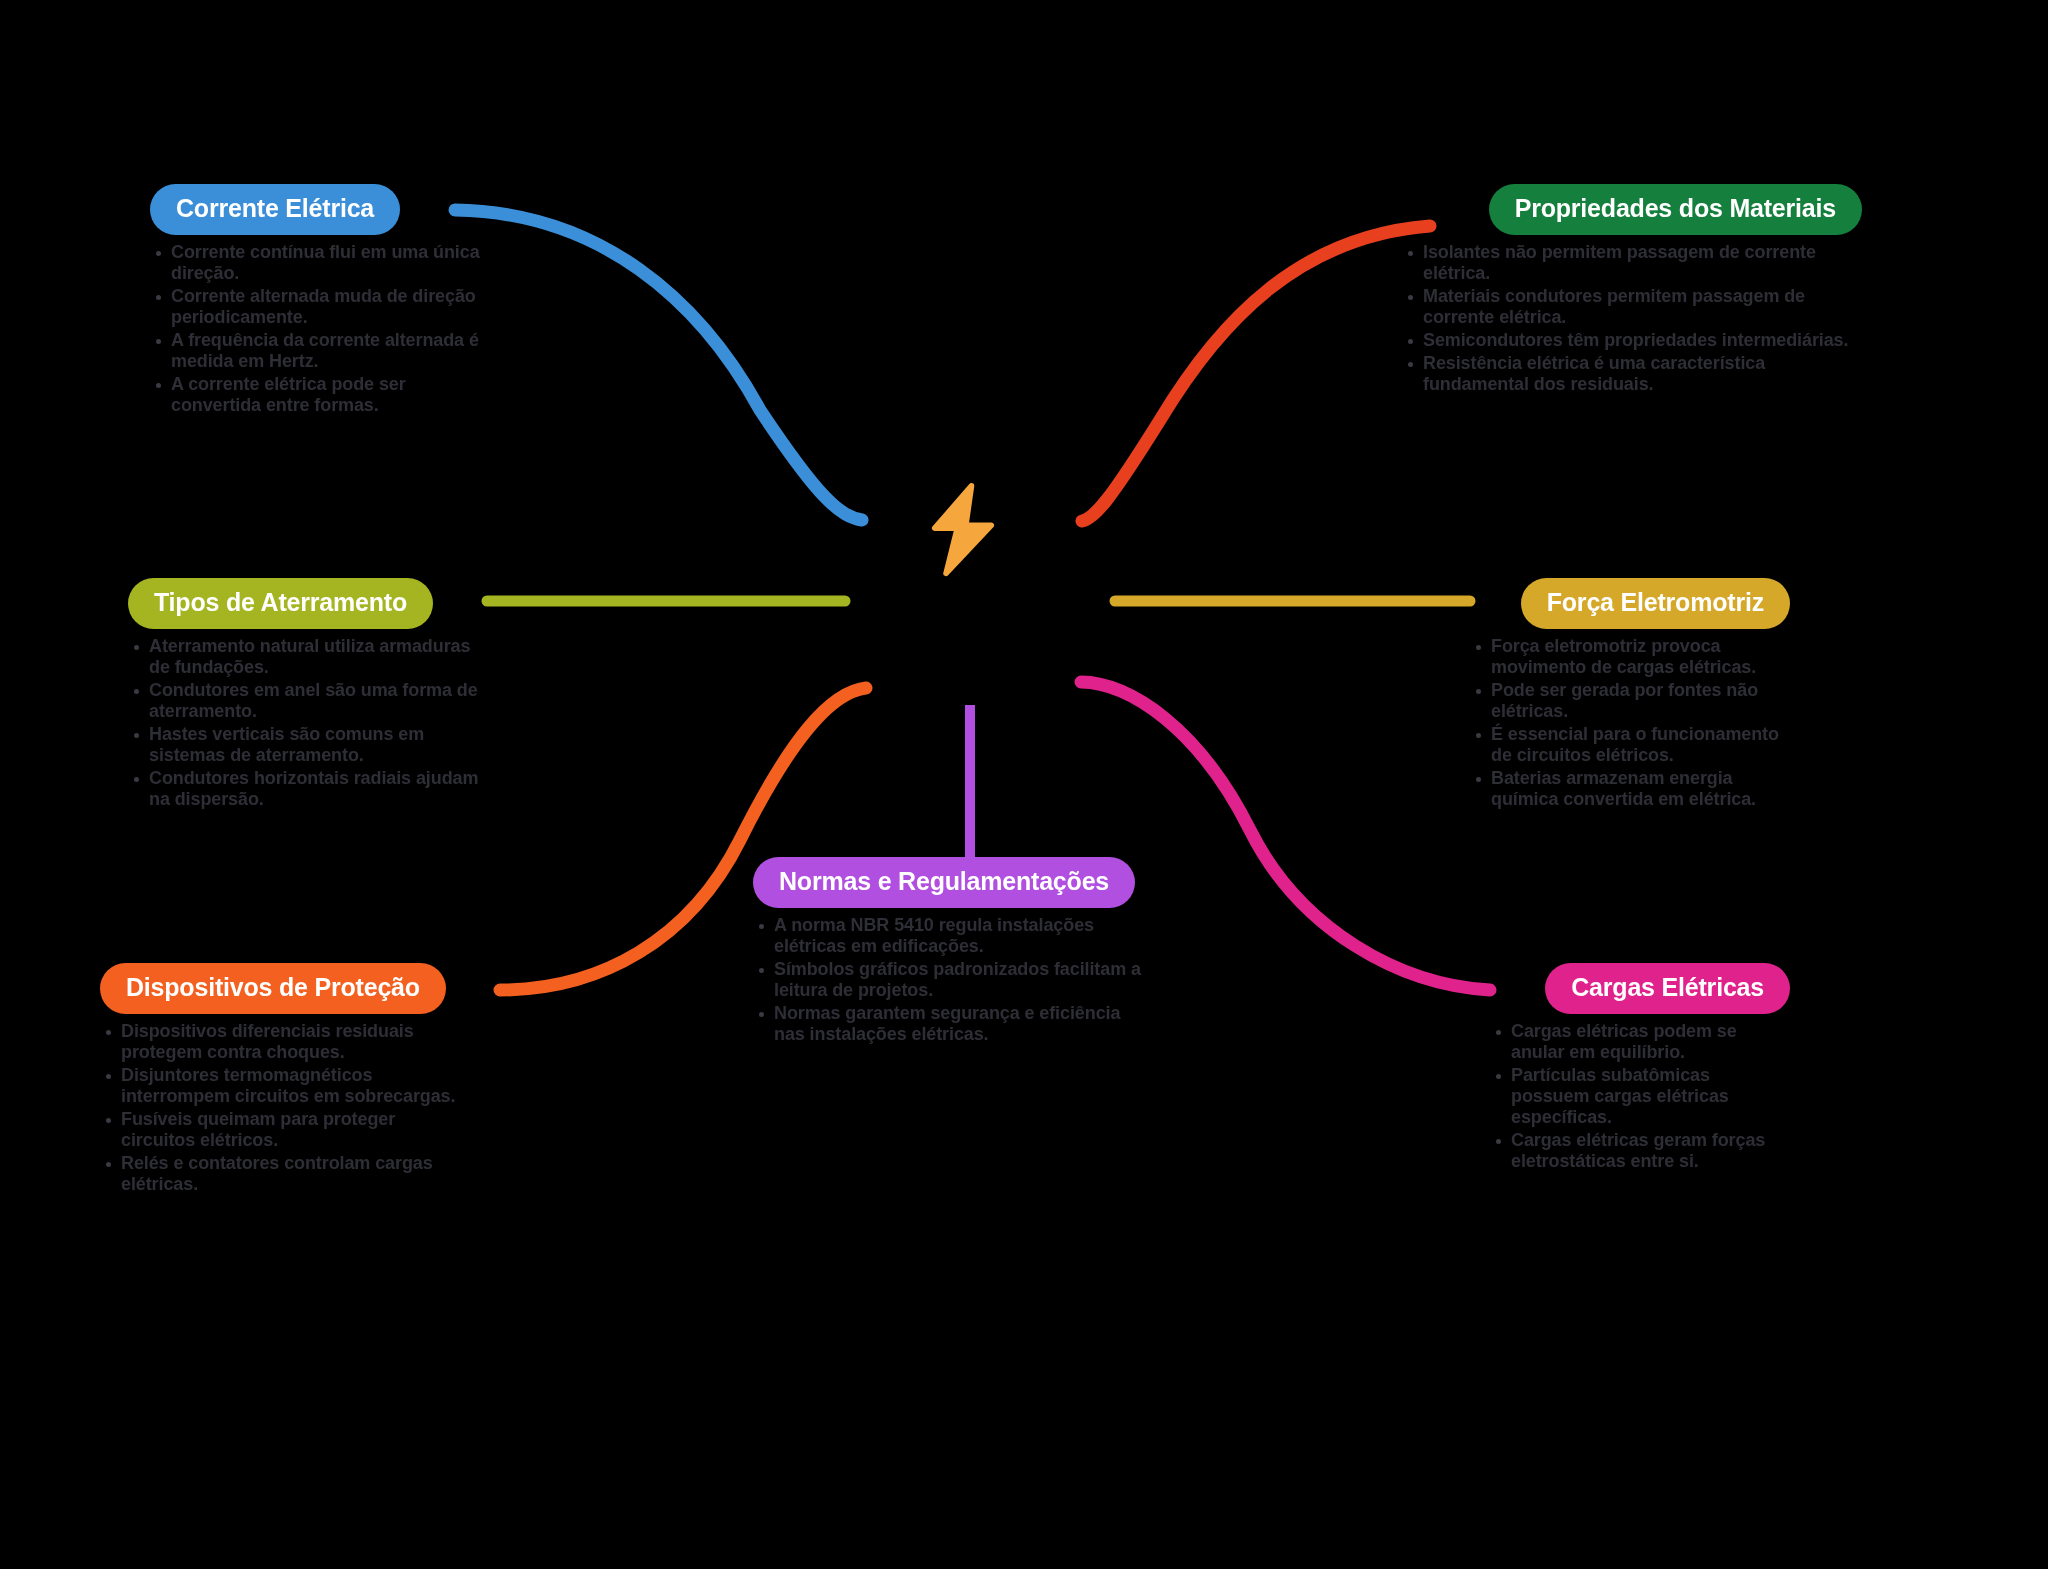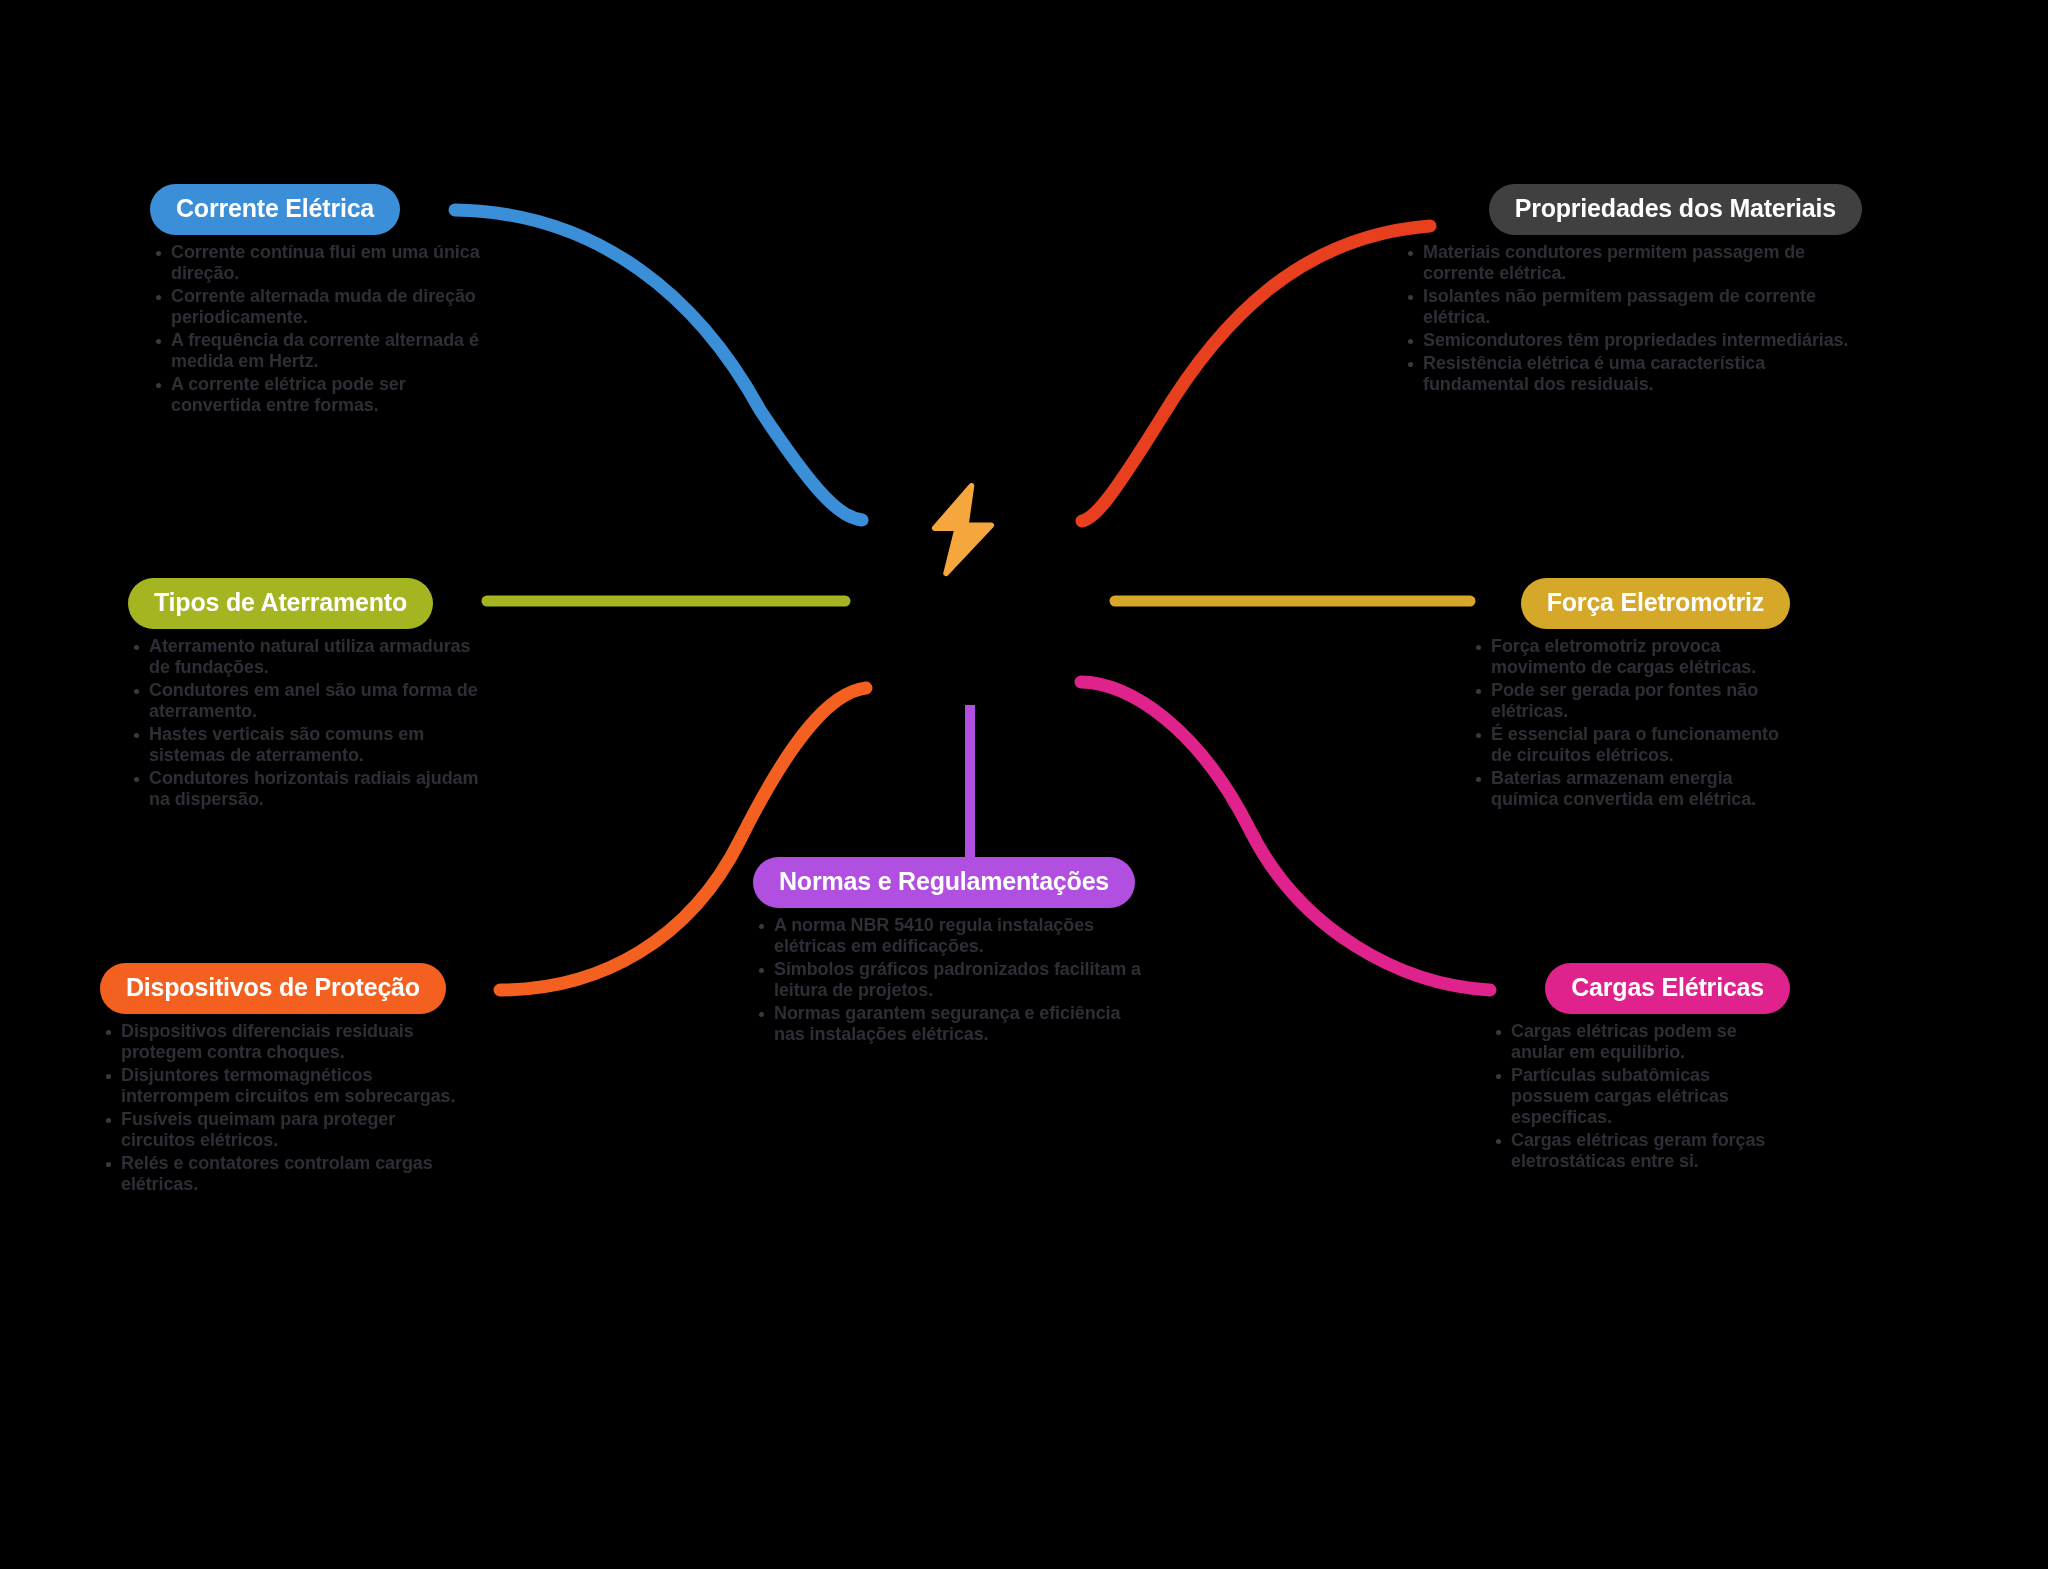--- a/index.html
+++ b/index.html
@@ -130,25 +130,25 @@
     <ul class="bullets">
       <li>Corrente contínua flui em uma única direção.</li>
       <li>Corrente alternada muda de direção periodicamente.</li>
       <li>A frequência da corrente alternada é medida em Hertz.</li>
       <li>A corrente elétrica pode ser convertida entre formas.</li>
     </ul>
   </div>
 
   <div class="branch" id="b-propriedades">
     <div class="pill-wrap right">
-      <span class="pill" style="background: #404040;">Propriedades dos Materiais</span>
-    </div>
-    <ul class="bullets">
+      <span class="pill" style="background: #15803d;">Propriedades dos Materiais</span>
+    </div>
+    <ul class="bullets">
+      <li>Isolantes não permitem passagem de corrente elétrica.</li>
       <li>Materiais condutores permitem passagem de corrente elétrica.</li>
-      <li>Isolantes não permitem passagem de corrente elétrica.</li>
       <li>Semicondutores têm propriedades intermediárias.</li>
       <li>Resistência elétrica é uma característica fundamental dos residuais.</li>
     </ul>
   </div>
 
   <div class="branch" id="b-aterramento">
     <div class="pill-wrap">
       <span class="pill" style="background: rgb(165, 181, 33);">Tipos de Aterramento</span>
     </div>
     <ul class="bullets">

